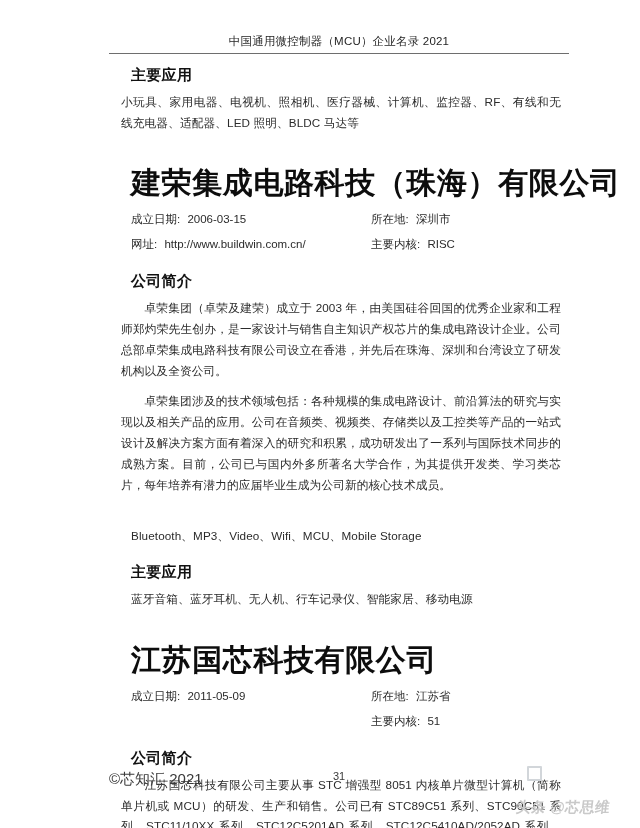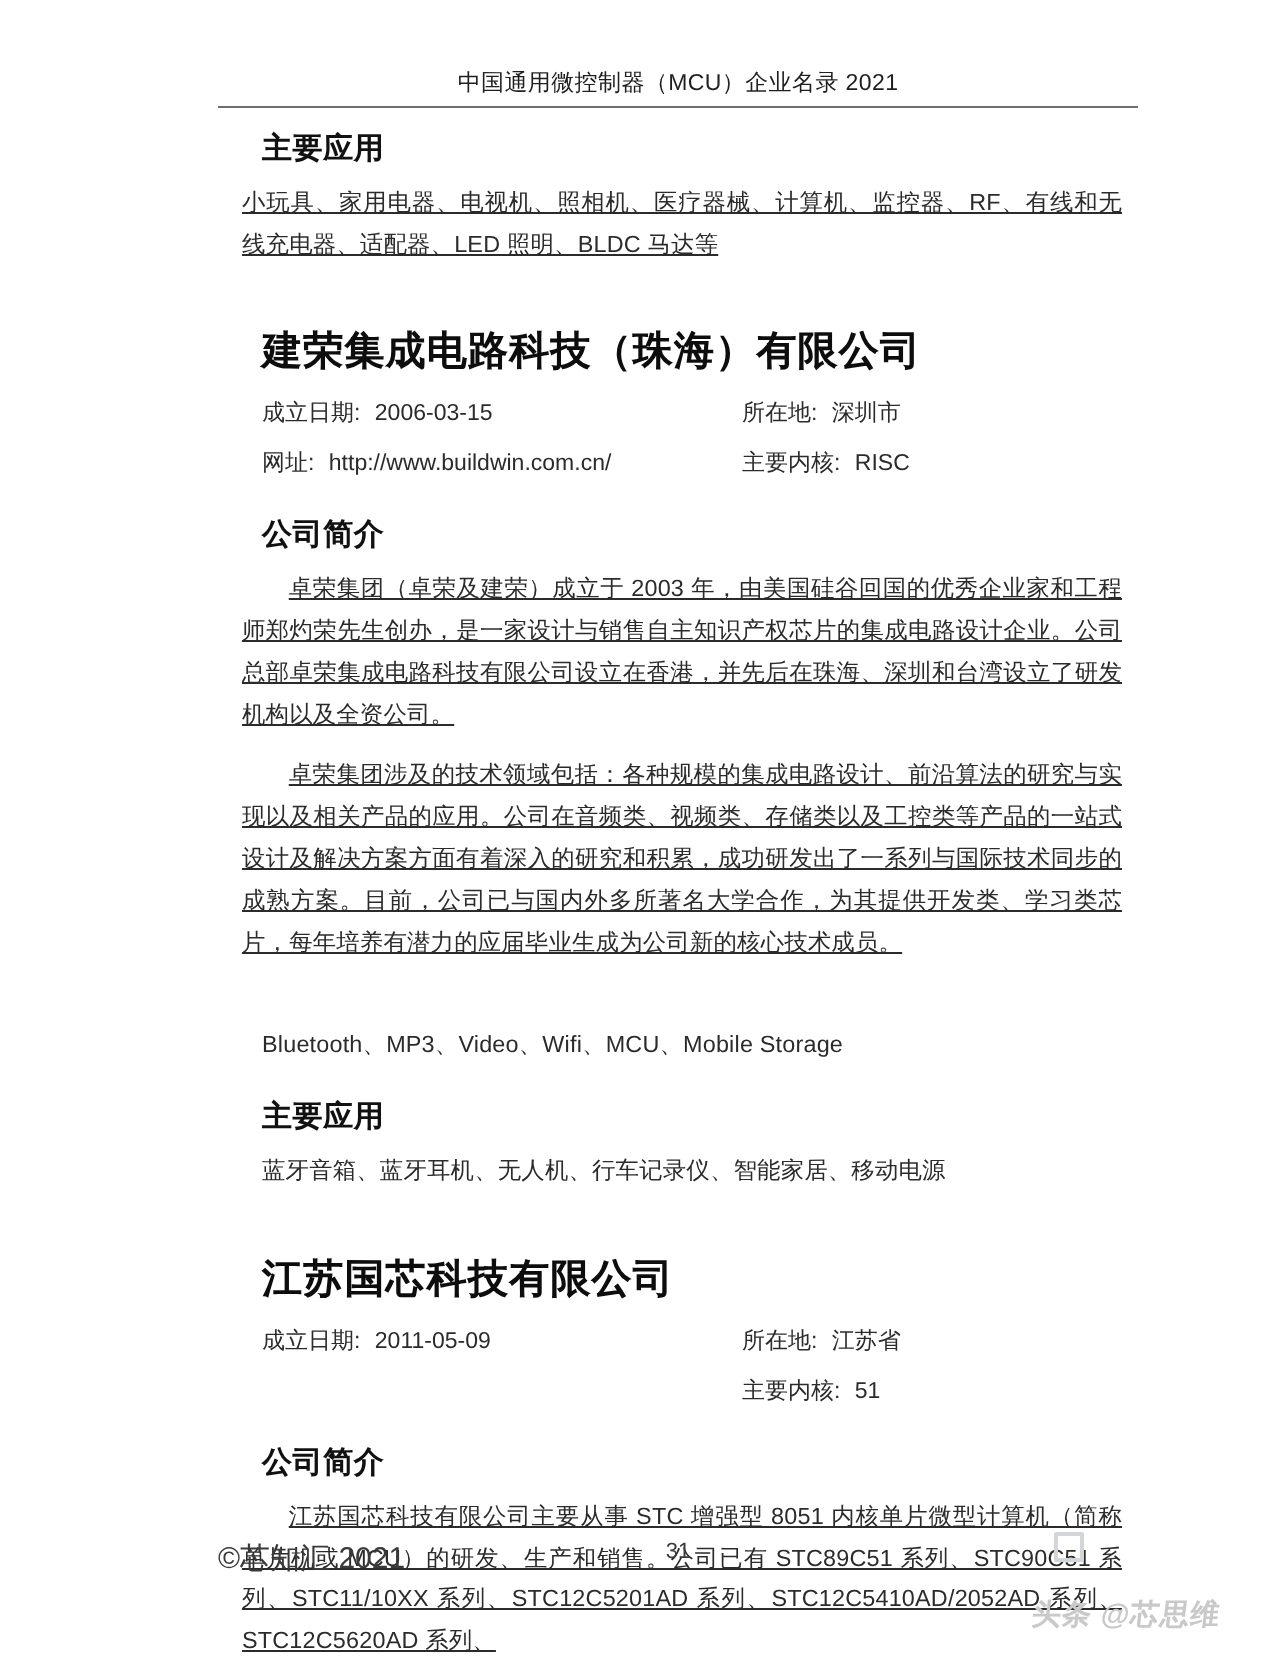--- a/index.html
+++ b/index.html
@@ -56,38 +56,37 @@
   h2.section-heading {
     font-size: 15px;
     font-weight: bold;
     color: #111111;
     margin: 0 0 7px 10px;
     letter-spacing: 0.3px;
     line-height: 1.25;
   }
 
   h1.company-title {
-    font-size: 20px;
+    font-size: 30px;
     font-weight: bold;
     color: #0d0d0d;
     margin: 0 0 10px 10px;
     letter-spacing: 0.6px;
     line-height: 1.3;
     white-space: nowrap;
   }
 
   p.body-text {
     font-size: 11.7px;
     line-height: 1.78;
     color: #2b2b2b;
     margin: 0;
     text-align: justify;
     text-justify: inter-ideograph;
     letter-spacing: 0.1px;
-    text-decoration: underline;
   }
   p.body-text.indent {
     text-indent: 2em;
   }
   p.plain-line {
     font-size: 11.7px;
     line-height: 1.78;
     color: #2b2b2b;
     margin: 0 0 0 10px;
     letter-spacing: 0.1px;

